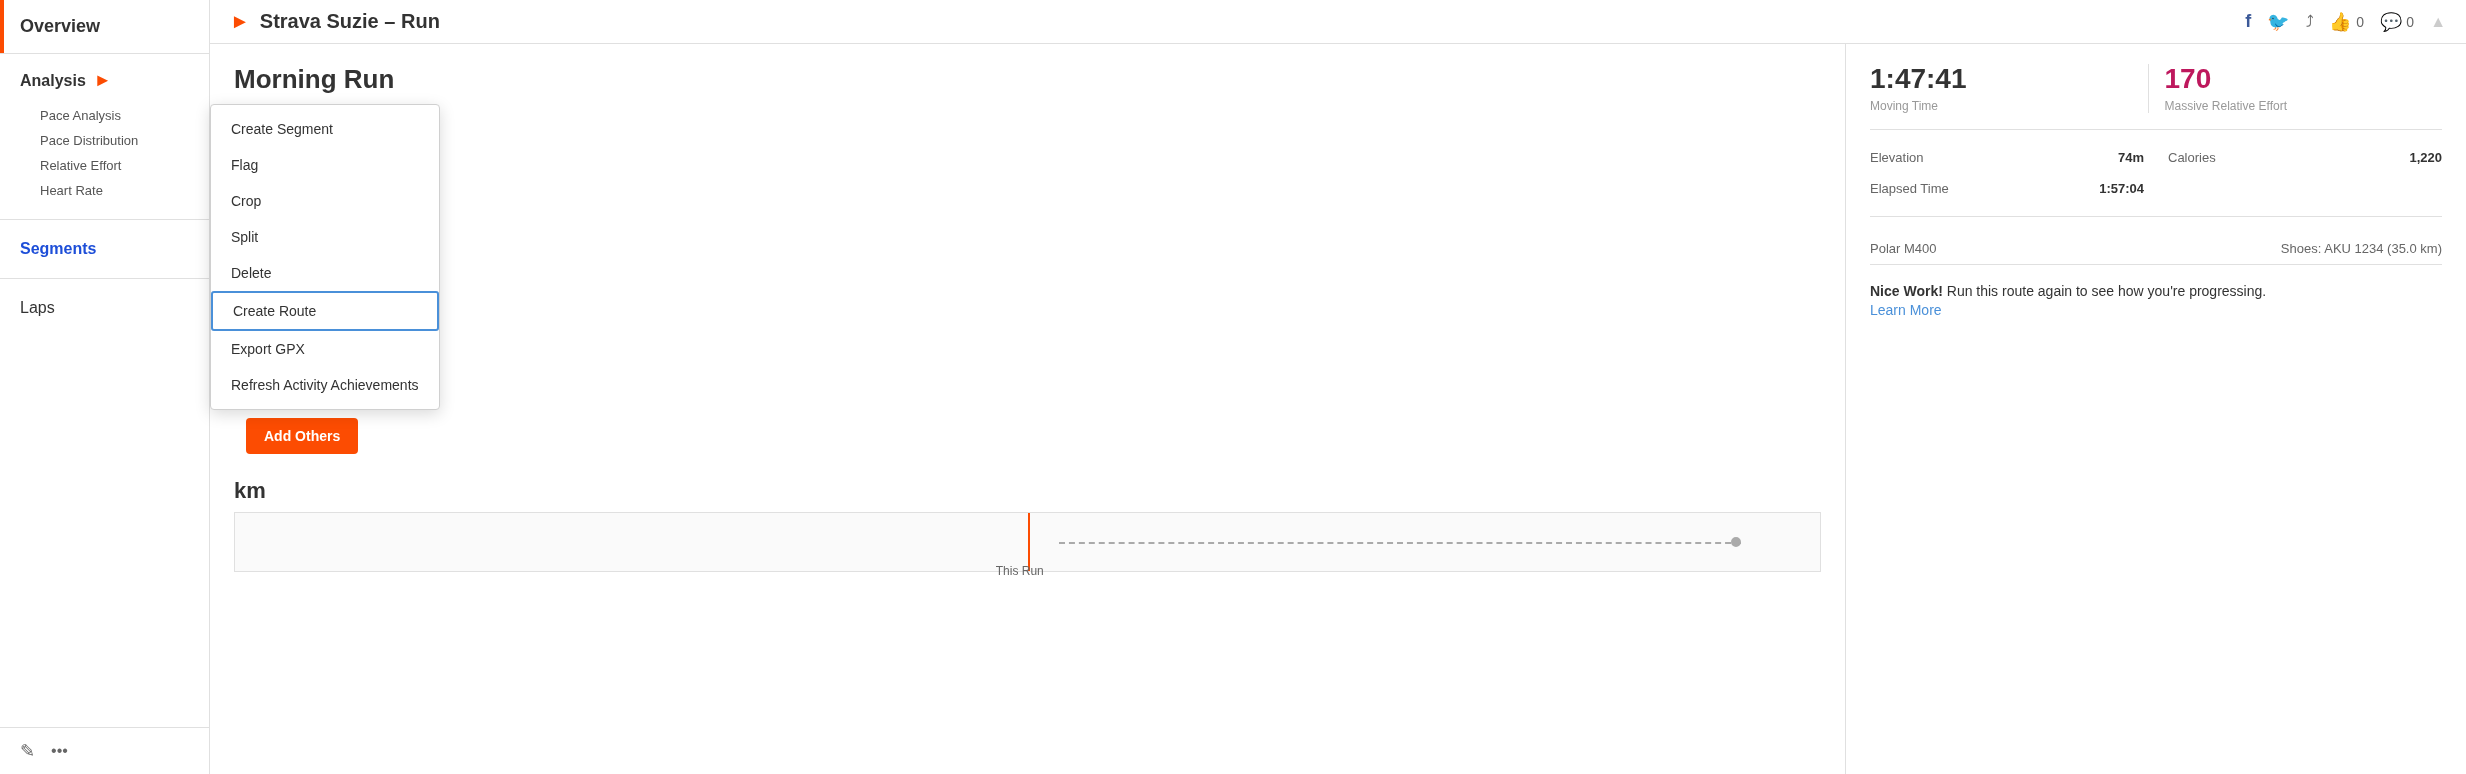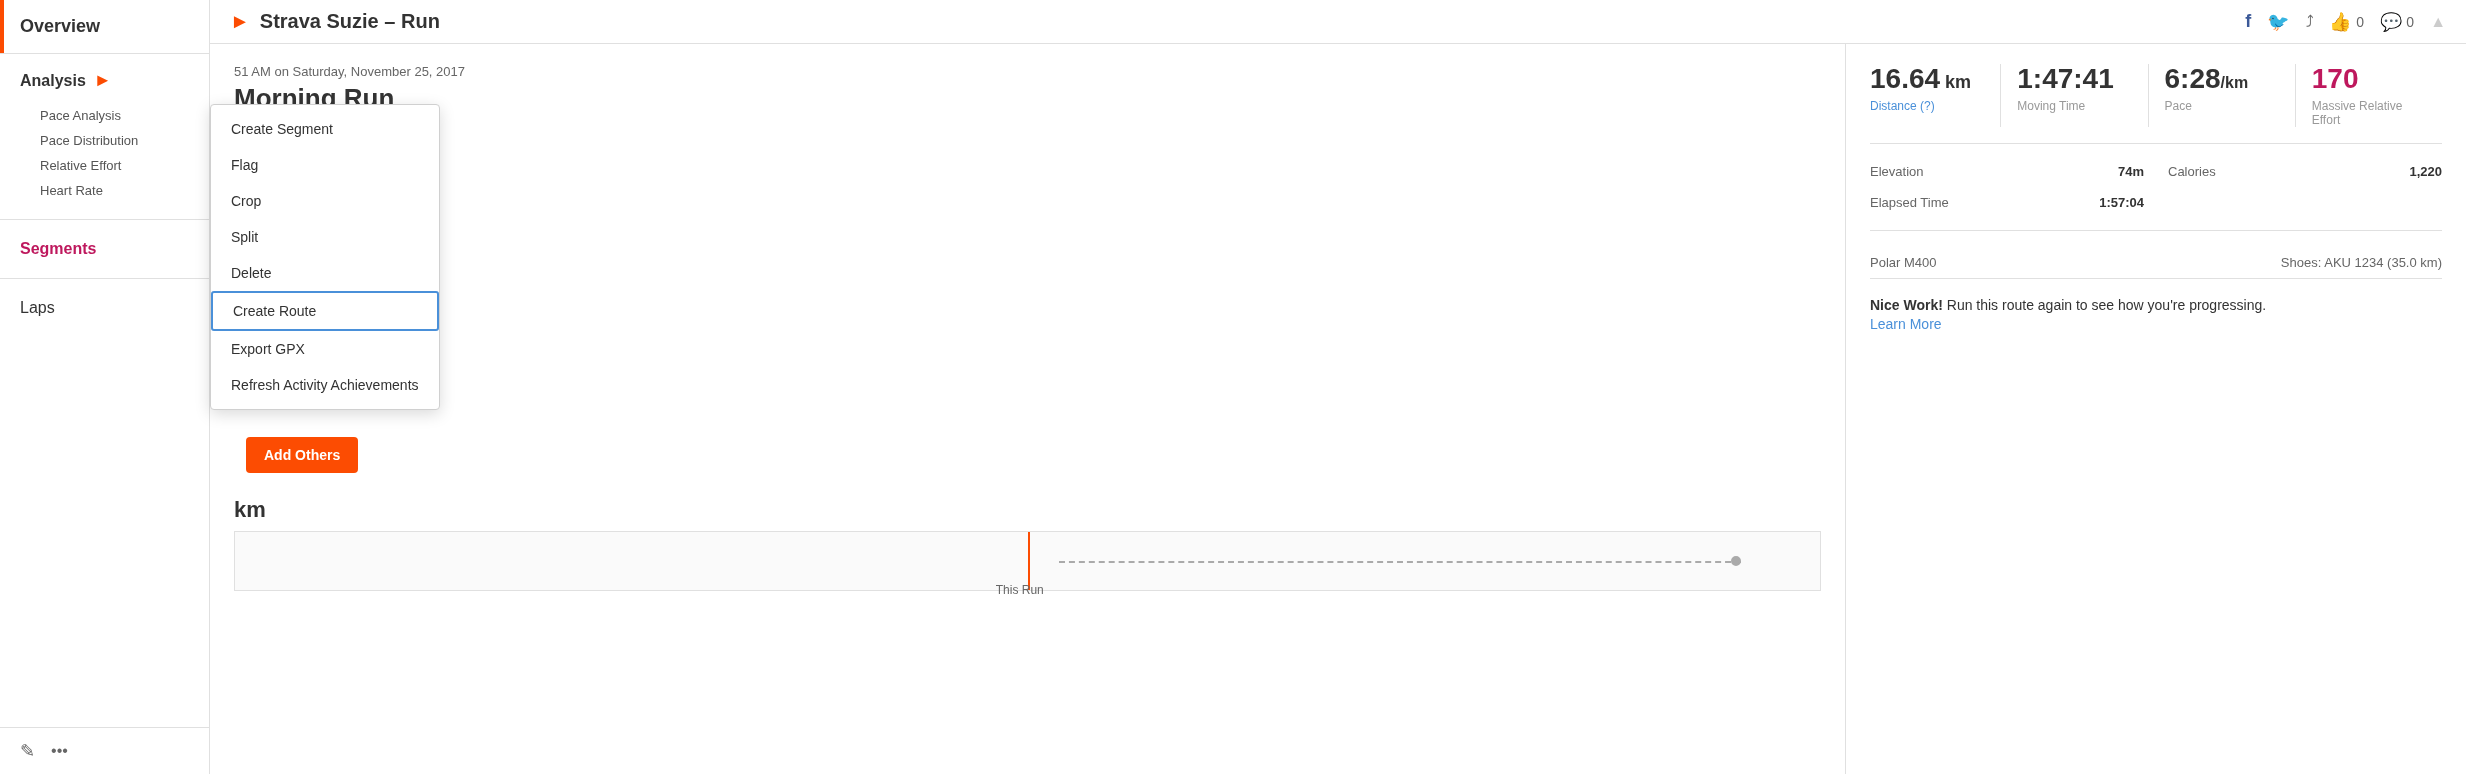--- a/index.html
+++ b/index.html
@@ -9,21 +9,21 @@
 
     
     .sidebar { width: 210px; min-width: 210px; background: #fff; border-right: 1px solid #e0e0e0; display: flex; flex-direction: column; }
     .sidebar-overview { padding: 16px 20px; font-size: 18px; font-weight: 600; color: #333; border-bottom: 1px solid #e0e0e0; display: flex; align-items: center; position: relative; }
     .sidebar-overview::before { content: ''; position: absolute; left: 0; top: 0; bottom: 0; width: 4px; background: #fc4c02; }
     .sidebar-section { padding: 16px 20px 8px; }
     .sidebar-section-header { display: flex; align-items: center; gap: 8px; font-size: 16px; font-weight: 600; color: #333; margin-bottom: 12px; }
     .chevron-icon { color: #fc4c02; font-size: 18px; }
     .sidebar-item { padding: 5px 20px; font-size: 13px; color: #555; cursor: pointer; }
     .sidebar-divider { border: none; border-top: 1px solid #e0e0e0; margin: 8px 0; }
-    .sidebar-segments { padding: 12px 20px; font-size: 16px; font-weight: 600; color: #be185d; }
+    .sidebar-segments { padding: 12px 20px; font-size: 16px; font-weight: 600; color: #1d4ed8; }
     .sidebar-laps { padding: 12px 20px; font-size: 16px; font-weight: 400; color: #333; }
     .sidebar-bottom { margin-top: auto; padding: 12px 20px; display: flex; gap: 16px; align-items: center; border-top: 1px solid #e0e0e0; }
     .sidebar-edit-icon { color: #666; font-size: 18px; cursor: pointer; }
     .sidebar-more-icon { color: #666; font-size: 16px; cursor: pointer; background: none; border: none; }
 
     
     .main-content { flex: 1; display: flex; flex-direction: column; background: #fff; position: relative; }
 
     
     .header-bar { display: flex; align-items: center; justify-content: space-between; padding: 10px 20px; border-bottom: 1px solid #e0e0e0; background: #fff; }
@@ -148,21 +148,20 @@
           <span>💬</span>
           <span class="action-count">0</span>
         </span>
         <span class="header-chevron">▲</span>
       </div>
     </div>
 
     <div class="activity-body">
 
       <div class="left-panel">
-        <div class="activity-date">51 AM on Saturday, November 25, 2017</div>
         <div class="activity-name">Morning Run</div>
         <button class="add-description-btn">Add a description</button>
 
         
         <div class="dropdown-overlay">
           <div class="dropdown-menu">
             <div class="dropdown-item">Create Segment</div>
             <div class="dropdown-item">Flag</div>
             <div class="dropdown-item">Crop</div>
             <div class="dropdown-item">Split</div>
@@ -186,36 +185,22 @@
             <div class="chart-dot"></div>
           </div>
           <div class="chart-this-run">This Run</div>
         </div>
       </div>
 
       <div class="right-panel">
 
         <div class="stats-row">
           <div class="stat-item stat-divider">
-            <div class="stat-value">
-              <span>16.64</span><span style="font-size:18px;"> km</span>
-            </div>
-            <div class="stat-label">
-              <a href="#">Distance (?)</a>
-            </div>
-          </div>
-          <div class="stat-item stat-divider">
             <div class="stat-value">1:47:41</div>
             <div class="stat-label">Moving Time</div>
-          </div>
-          <div class="stat-item stat-divider">
-            <div class="stat-value">
-              <span>6:28</span><span style="font-size:16px;">/km</span>
-            </div>
-            <div class="stat-label">Pace</div>
           </div>
           <div class="stat-item">
             <div class="stat-value red">170</div>
             <div class="stat-label">Massive Relative Effort</div>
           </div>
         </div>
 
         <div class="details-grid">
           <div class="detail-row">
             <span class="detail-label">Elevation</span>

